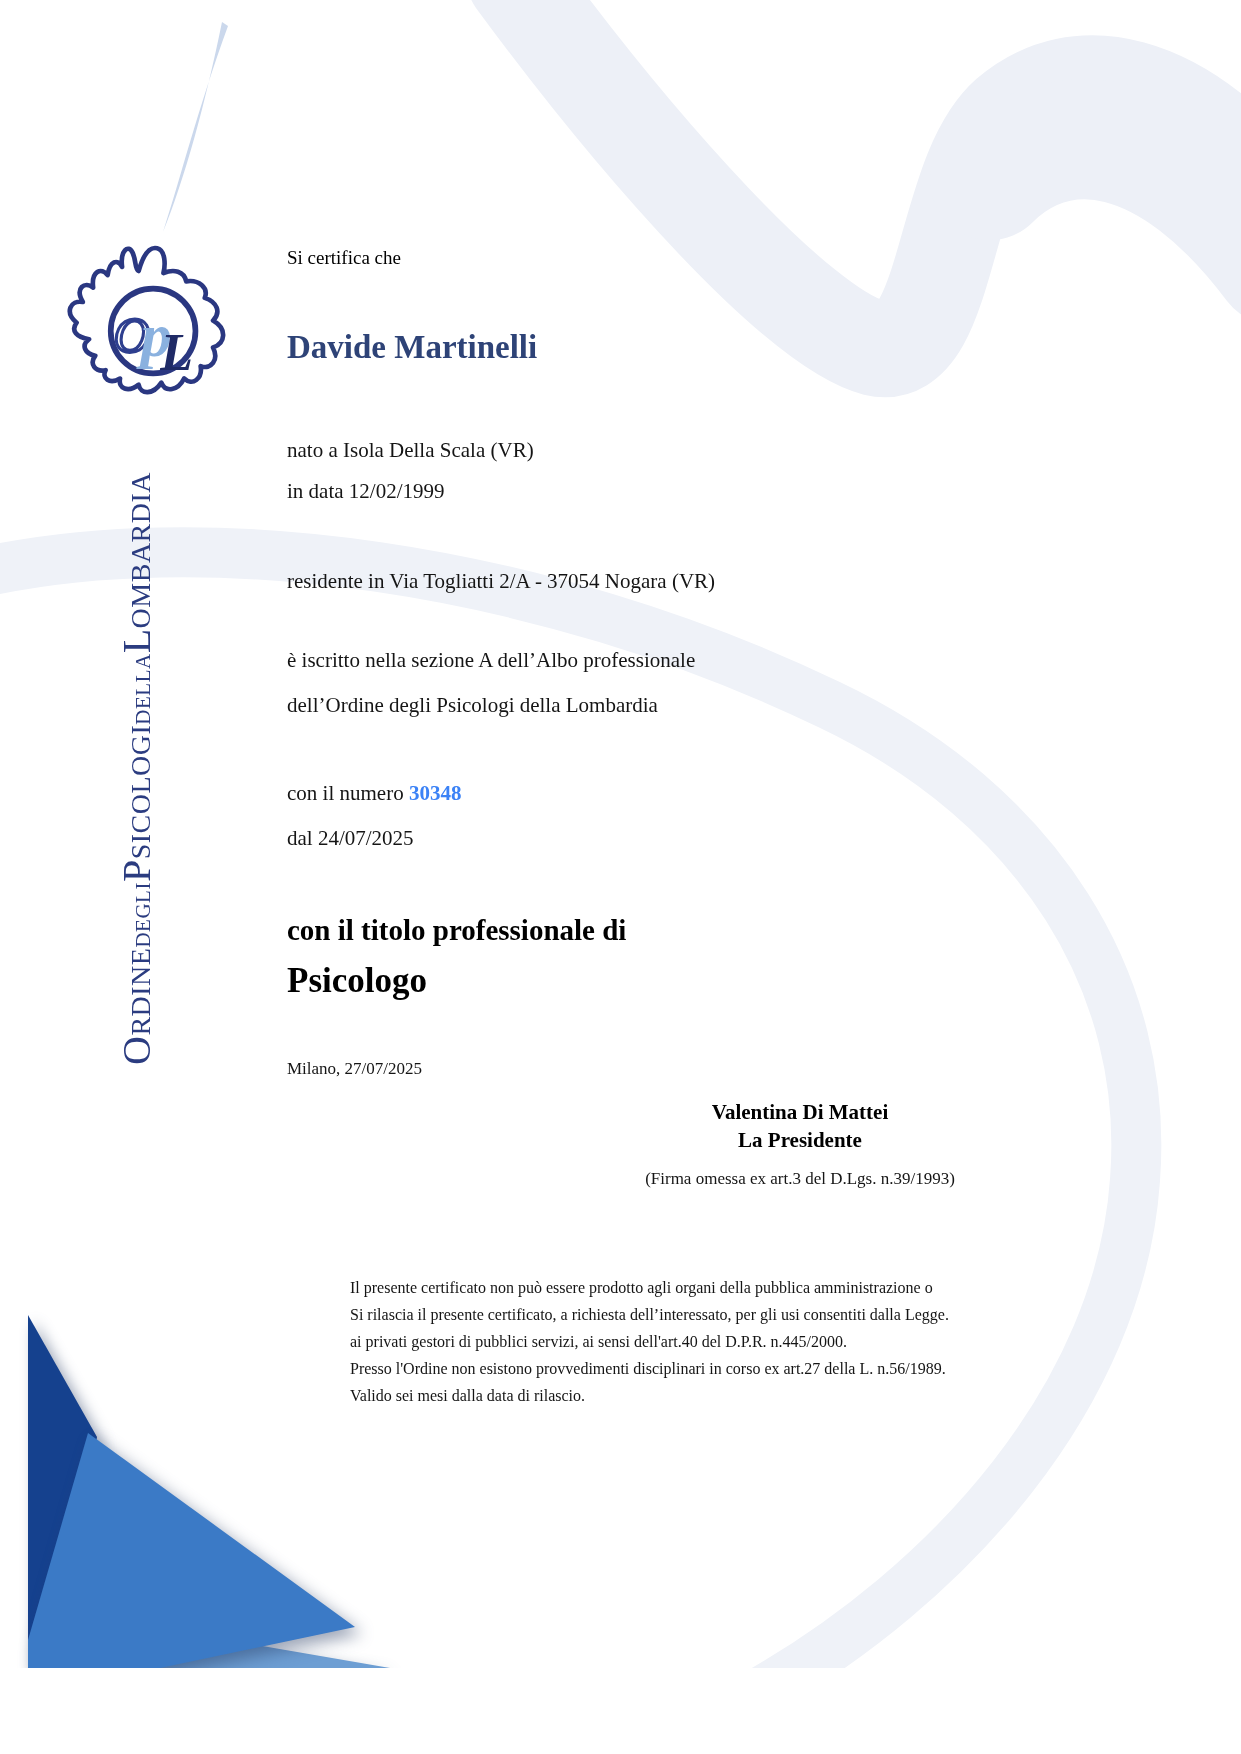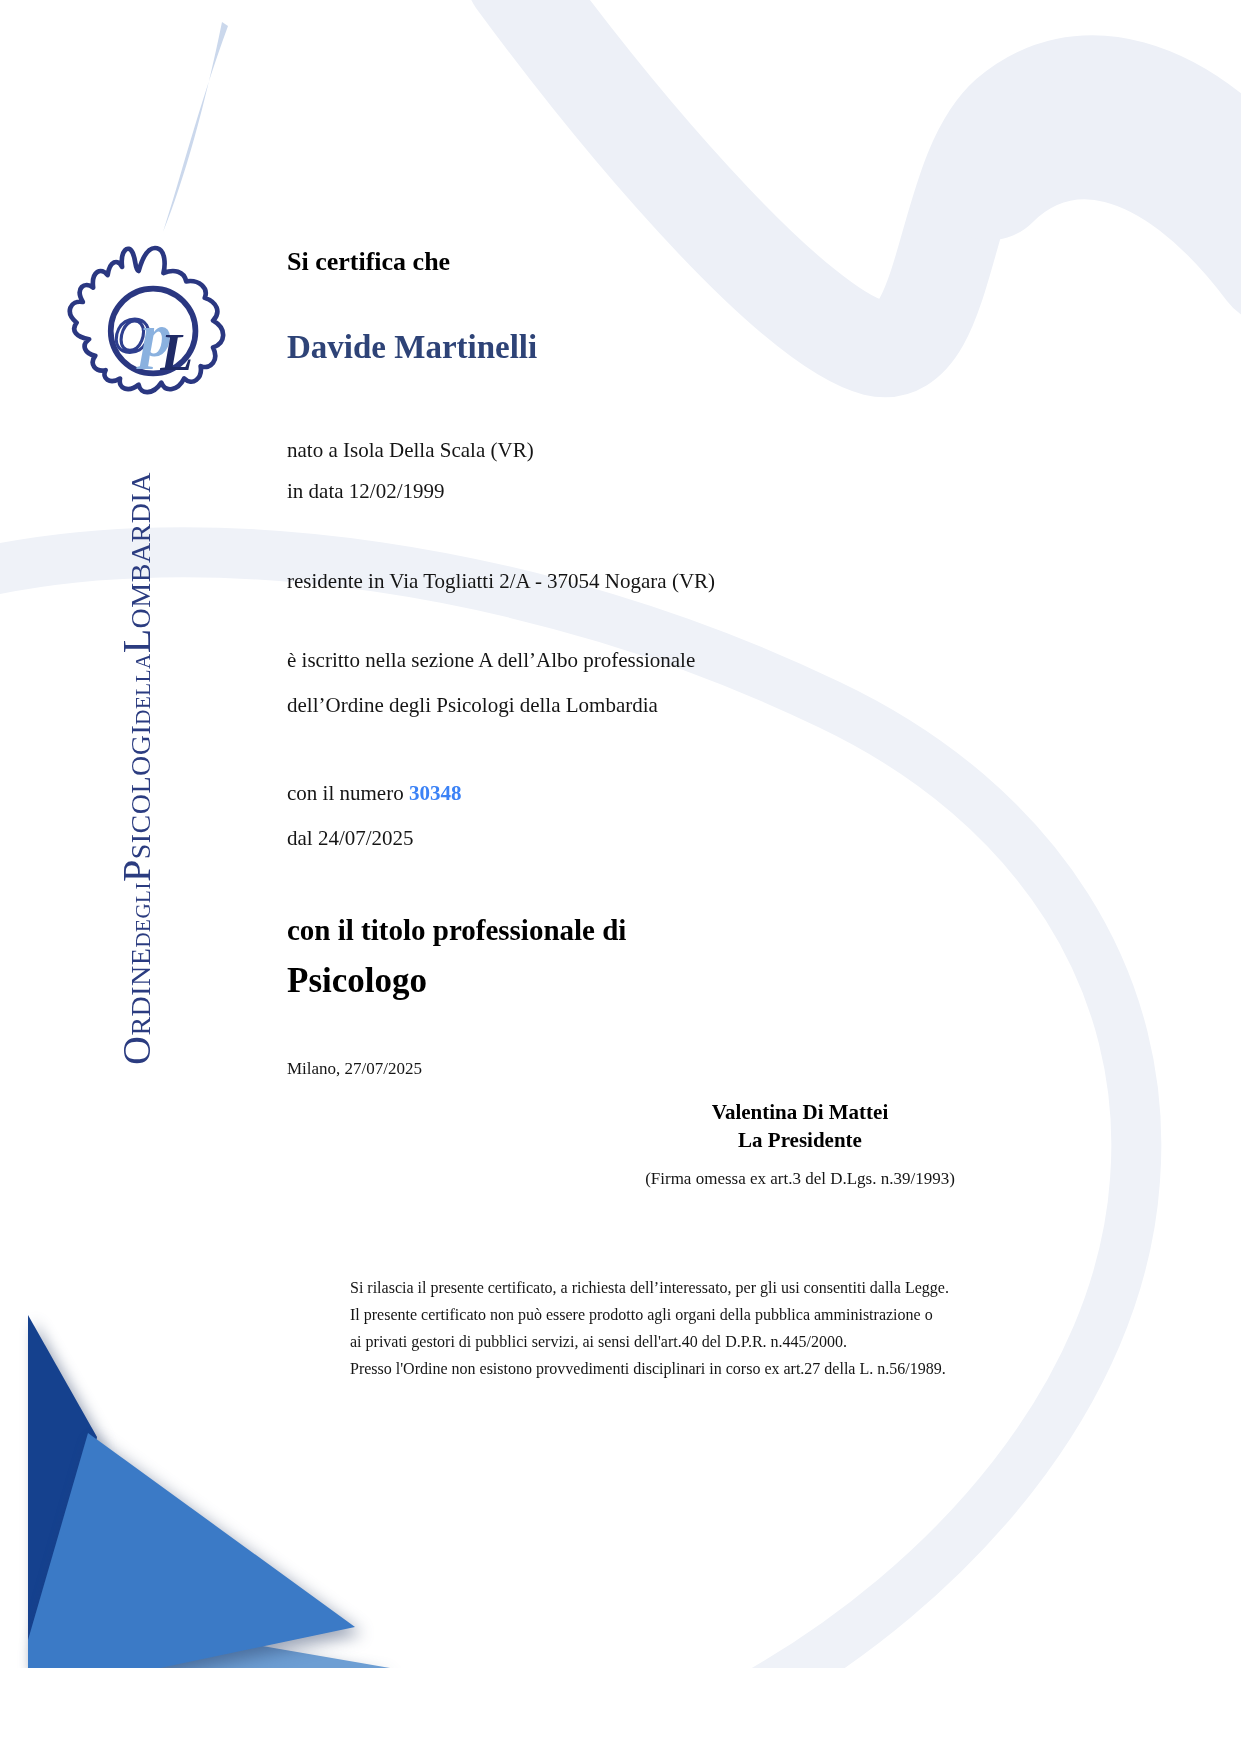--- a/index.html
+++ b/index.html
@@ -6,21 +6,21 @@
   #page{
     position:relative;
     width:1241px;height:1754px;
     background:#ffffff;
     overflow:hidden;
     font-family:"Liberation Serif",serif;
     color:#111;
   }
   #bg-decor{position:absolute;left:0;top:0;z-index:0;}
   .txt{position:absolute;left:287px;z-index:2;font-size:21px;color:#151515;white-space:nowrap;}
-  #certify-label{top:247px;font-size:26px;font-weight:bold;color:#000;}
+  #certify-label{top:247px;font-size:19px;font-weight:normal;color:#000;}
   #person-name{top:329px;font-size:33px;font-weight:bold;color:#2e4377;}
   #birth-place{top:438px;}
   #birth-date{top:479px;}
   #residence{top:569px;}
   #enroll-1{top:648px;}
   #enroll-2{top:693px;}
   #number-line{top:781px;}
   #number-line .num{font-weight:bold;color:#3b82f6;}
   #number-date{top:826px;text-align:right;}
   #title-label{top:914px;font-size:29px;font-weight:bold;color:#000;}
@@ -109,19 +109,20 @@
   <div class="txt" id="title-value">Psicologo</div>
   <div class="txt" id="place-date">Milano, 27/07/2025</div>
 
   <div id="signature-block">
     <div>Valentina Di Mattei</div>
     <div>La Presidente</div>
     <div id="signature-note">(Firma omessa ex art.3 del D.Lgs. n.39/1993)</div>
   </div>
 
   <div id="footer-note">
+    <div>Il presente certificato non può essere prodotto agli organi della pubblica amministrazione o</div>
     <div>Si rilascia il presente certificato, a richiesta dell’interessato, per gli usi consentiti dalla Legge.</div>
-    <div>Il presente certificato non può essere prodotto agli organi della pubblica amministrazione o</div>
     <div>ai privati gestori di pubblici servizi, ai sensi dell'art.40 del D.P.R. n.445/2000.</div>
     <div>Presso l'Ordine non esistono provvedimenti disciplinari in corso ex art.27 della L. n.56/1989.</div>
+    <div>Valido sei mesi dalla data di rilascio.</div>
   </div>
 
 </div>
 
 </body></html>

